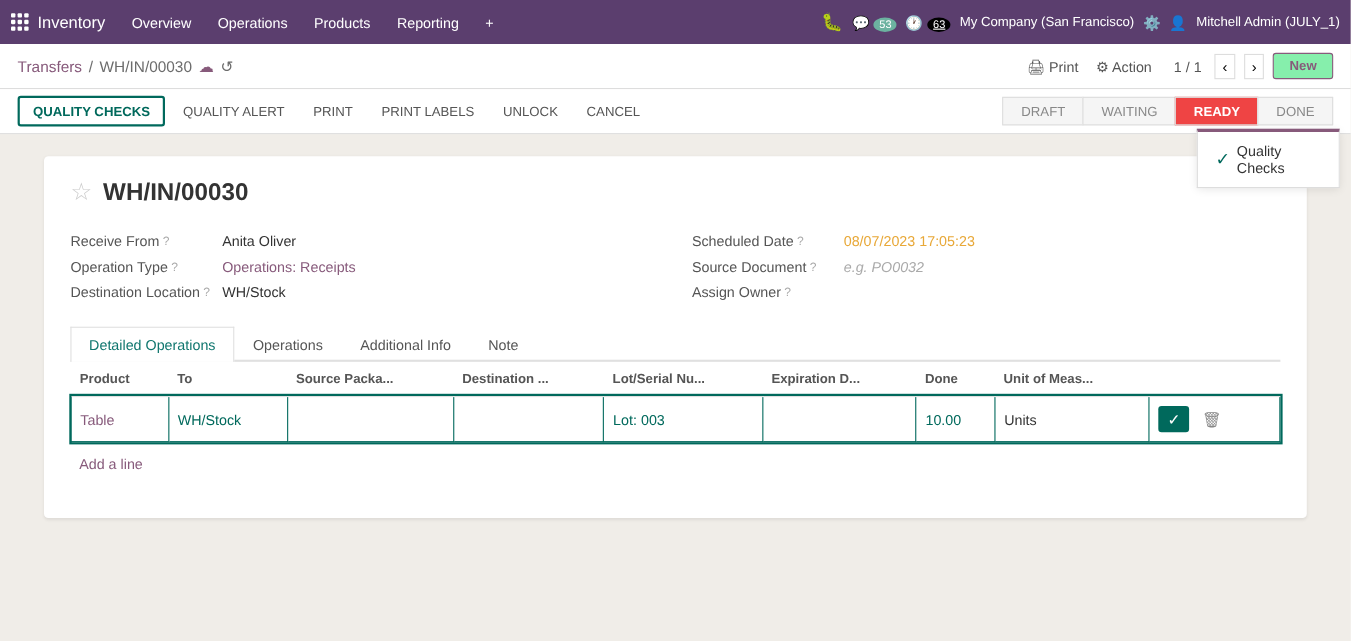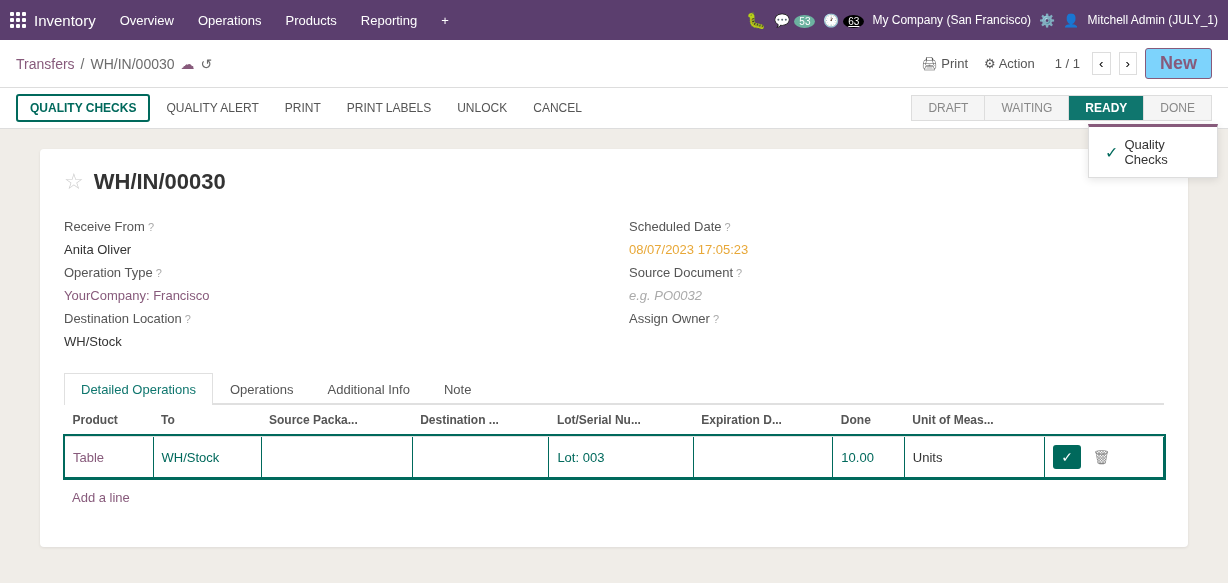--- a/index.html
+++ b/index.html
@@ -27,21 +27,21 @@
       background: white;
       padding: 8px 16px;
       display: flex;
       align-items: center;
       border-bottom: 1px solid #ddd;
       gap: 8px;
     }
     .breadcrumb { display: flex; align-items: center; gap: 6px; font-size: 14px; color: #6c6c6c; }
     .breadcrumb .link { color: #875a7b; cursor: pointer; text-decoration: none; }
     .sub-header .spacer { flex: 1; }
-    .btn-new { background: #7dd3fc; border: 1px solid #875a7b; color: #875a7b; padding: 4px 14px; border-radius: 3px; cursor: pointer; font-size: 18px; font-weight: bold; }
+    .btn-new { background: #86efac; border: 1px solid #875a7b; color: #875a7b; padding: 4px 14px; border-radius: 3px; cursor: pointer; font-size: 12px; font-weight: bold; }
     .pagination { font-size: 13px; color: #555; }
     .page-nav { background: none; border: 1px solid #ddd; cursor: pointer; padding: 3px 6px; }
 
     
     .action-bar {
       background: white;
       padding: 6px 16px;
       display: flex;
       align-items: center;
       gap: 6px;
@@ -61,21 +61,21 @@
     .status-step {
       padding: 5px 16px;
       background: #f5f5f5;
       border: 1px solid #ddd;
       font-size: 12px;
       color: #888;
       position: relative;
       cursor: pointer;
     }
     .status-step.active {
-      background: #0f766e;
+      background: #ef4444;
       color: white;
       font-weight: bold;
     }
     .status-step:not(:first-child) { margin-left: -1px; }
 
     
     .qc-popup {
       position: absolute;
       right: 10px;
       top: 36px;
@@ -107,21 +107,21 @@
     .record-title { display: flex; align-items: center; gap: 10px; margin-bottom: 20px; }
     .star-icon { font-size: 22px; color: #ccc; cursor: pointer; }
     .record-title h1 { font-size: 22px; font-weight: bold; color: #333; }
 
     .form-grid {
       display: grid;
       grid-template-columns: 1fr 1fr;
       gap: 10px 30px;
       margin-bottom: 20px;
     }
-    .field-row { display: flex; align-items: baseline; gap: 8px; padding: 4px 0; flex-direction: column; }
+    .field-row { display: flex; align-items: baseline; gap: 8px; padding: 4px 0; }
     .field-label { color: #555; font-size: 13px; min-width: 130px; display: flex; align-items: center; gap: 3px; }
     .field-label .help { color: #aaa; font-size: 11px; cursor: help; }
     .field-value { color: #333; font-size: 13px; }
     .field-value.link { color: #875a7b; cursor: pointer; }
     .field-value.orange { color: #e8a838; }
     .field-value.placeholder { color: #aaa; font-style: italic; }
 
     
     .tabs { display: flex; border-bottom: 2px solid #e0e0e0; margin-bottom: 0; }
     .tab {
@@ -266,21 +266,21 @@
             <span>Receive From</span>
             <span class="help">?</span>
           </span>
           <span class="field-value">Anita Oliver</span>
         </div>
         <div class="field-row">
           <span class="field-label">
             <span>Operation Type</span>
             <span class="help">?</span>
           </span>
-          <span class="field-value link">YourCompany: Francisco</span>
+          <span class="field-value link">Operations: Receipts</span>
         </div>
         <div class="field-row">
           <span class="field-label">
             <span>Destination Location</span>
             <span class="help">?</span>
           </span>
           <span class="field-value">WH/Stock</span>
         </div>
       </div>
       <div>

